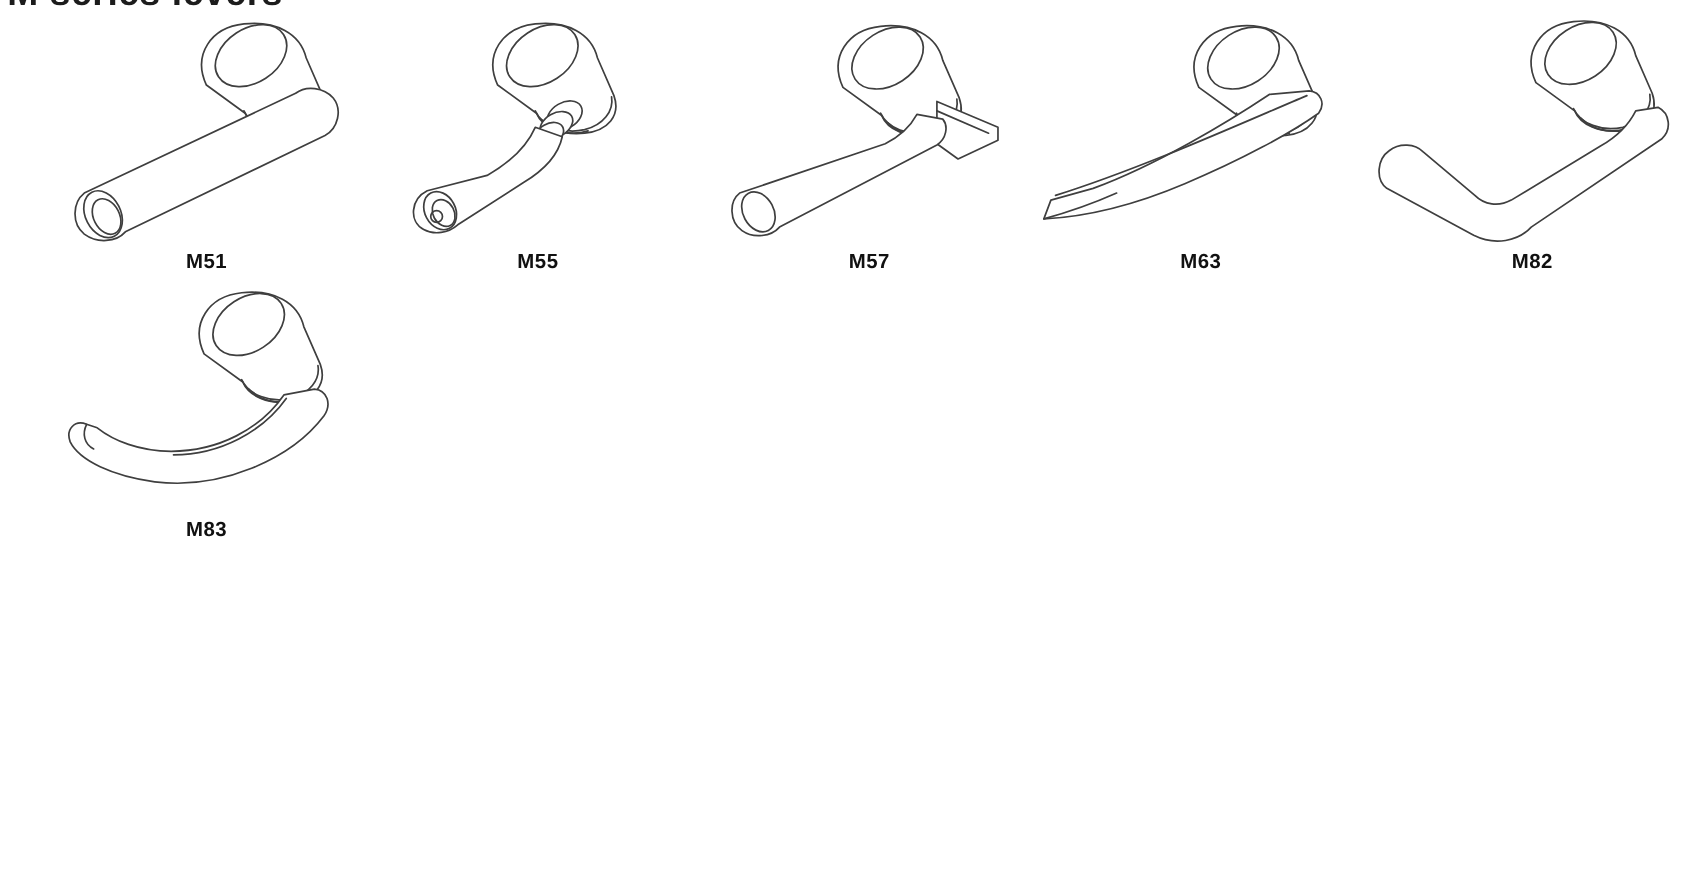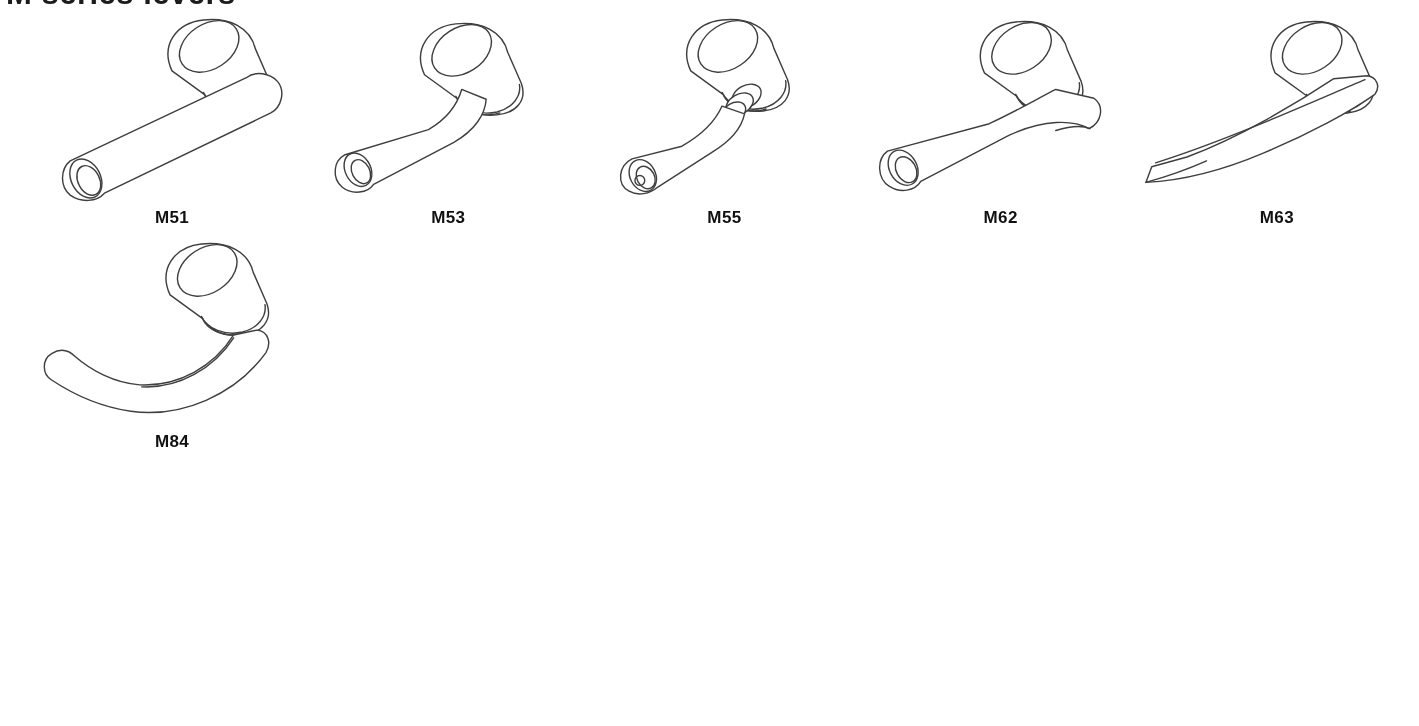--- a/index.html
+++ b/index.html
@@ -60,34 +60,20 @@
   <path class="nf" d="M136 92 C144 101 160 106 175 101"></path>
 </g>
           <path d="M36 150 C26 158 25 176 36 185 C47 193 63 192 71 183 L241 101 C252 95 256 79 248 69 C240 60 225 58 216 65 Z"></path>
      <ellipse class="nf" cx="52" cy="168" rx="15" ry="21" transform="rotate(-27 52 168)"></ellipse>
      <ellipse class="nf" cx="55" cy="170" rx="11" ry="16" transform="rotate(-27 55 170)"></ellipse>
         </svg>
     <figcaption class="label">M51</figcaption>
   </figure>
 
 
-  <figure class="cell">
-    <svg class="drawing" viewBox="0 0 280 196" xmlns="http://www.w3.org/2000/svg">
-          <g transform="translate(18,0)">
-  <path d="M98 62 C86 36 102 13 130 10 C157 7 178 18 183 39 L197 71 C203 88 192 101 172 103 C152 105 136 98 131 86 Z"></path>
-  <ellipse cx="136" cy="37" rx="33" ry="23" transform="rotate(-33 136 37)"></ellipse>
-  <path class="nf" d="M130 84 C136 97 154 104 172 100 C188 96 197 84 195 72"></path>
-  <path class="nf" d="M136 92 C144 101 160 106 175 101"></path>
-</g>
-          <path d="M34 144 C23 150 21 168 32 177 C42 185 58 183 64 174 L146 131 C167 119 178 103 179 87 L154 77 C149 94 139 107 120 118 Z"></path>
-     <ellipse class="nf" cx="48" cy="159" rx="13" ry="18" transform="rotate(-27 48 159)"></ellipse>
-     <ellipse class="nf" cx="51" cy="161" rx="9" ry="13" transform="rotate(-27 51 161)"></ellipse>
-        </svg>
-    <figcaption class="label">M53</figcaption>
-  </figure>
 
 
   <figure class="cell">
     <svg class="drawing" viewBox="0 0 280 196" xmlns="http://www.w3.org/2000/svg">
           <g transform="translate(8,-4)">
   <path d="M98 62 C86 36 102 13 130 10 C157 7 178 18 183 39 L197 71 C203 88 192 101 172 103 C152 105 136 98 131 86 Z"></path>
   <ellipse cx="136" cy="37" rx="33" ry="23" transform="rotate(-33 136 37)"></ellipse>
   <path class="nf" d="M130 84 C136 97 154 104 172 100 C188 96 197 84 195 72"></path>
   <path class="nf" d="M136 92 C144 101 160 106 175 101"></path>
 </g>
@@ -96,64 +82,77 @@
      <ellipse cx="150" cy="100" rx="13" ry="9" transform="rotate(-30 150 100)"></ellipse>
      <path d="M46 148 C32 155 30 174 43 181 C52 186 64 184 72 177 L128 141 C148 129 158 116 161 102 L138 94 C131 110 118 123 97 135 Z"></path>
      <ellipse class="nf" cx="57" cy="165" rx="13" ry="17" transform="rotate(-28 57 165)"></ellipse>
      <ellipse class="nf" cx="60" cy="167" rx="9" ry="12" transform="rotate(-28 60 167)"></ellipse>
      <circle class="nf" cx="54" cy="170" r="5"></circle>
         </svg>
     <figcaption class="label">M55</figcaption>
   </figure>
 
 
-
-
   <figure class="cell">
     <svg class="drawing" viewBox="0 0 280 196" xmlns="http://www.w3.org/2000/svg">
-          <g transform="translate(25,-2)">
+          <g transform="translate(20,-2)">
   <path d="M98 62 C86 36 102 13 130 10 C157 7 178 18 183 39 L197 71 C203 88 192 101 172 103 C152 105 136 98 131 86 Z"></path>
   <ellipse cx="136" cy="37" rx="33" ry="23" transform="rotate(-33 136 37)"></ellipse>
   <path class="nf" d="M130 84 C136 97 154 104 172 100 C188 96 197 84 195 72"></path>
   <path class="nf" d="M136 92 C144 101 160 106 175 101"></path>
 </g>
-          <path d="M24 140 C13 148 13 168 26 176 C37 183 52 181 58 171 L148 124 C184 107 214 108 230 117 C243 111 246 94 235 86 L196 77 C178 86 158 98 128 112 Z"></path>
-     <ellipse class="nf" cx="40" cy="157" rx="14" ry="19" transform="rotate(-29 40 157)"></ellipse>
-     <ellipse class="nf" cx="43" cy="159" rx="10" ry="14" transform="rotate(-29 43 159)"></ellipse>
-     <path class="nf" d="M196 119 C212 114 224 114 231 117"></path>
+          <path d="M198 72 L250 94 L250 105 L216 121 L198 108 Z"></path>
+     <path class="nf" d="M198 80 L242 99"></path>
+     <path d="M30 150 C21 157 21 174 32 182 C42 189 57 187 64 179 L198 109 C206 104 208 93 203 87 L181 83 C175 94 166 102 154 108 Z"></path>
+     <ellipse class="nf" cx="46" cy="166" rx="13" ry="18" transform="rotate(-28 46 166)"></ellipse>
         </svg>
-    <figcaption class="label">M62</figcaption>
+    <figcaption class="label">M57</figcaption>
   </figure>
+
+
 
   <figure class="cell">
     <svg class="drawing" viewBox="0 0 280 196" xmlns="http://www.w3.org/2000/svg">
           <g transform="translate(40,-2)">
   <path d="M98 62 C86 36 102 13 130 10 C157 7 178 18 183 39 L197 71 C203 88 192 101 172 103 C152 105 136 98 131 86 Z"></path>
   <ellipse cx="136" cy="37" rx="33" ry="23" transform="rotate(-33 136 37)"></ellipse>
   <path class="nf" d="M130 84 C136 97 154 104 172 100 C188 96 197 84 195 72"></path>
   <path class="nf" d="M136 92 C144 101 160 106 175 101"></path>
 </g>
           <path d="M12 156 L6 172 C44 170 86 159 126 142 C174 122 216 99 240 82 C246 74 242 64 232 63 L198 66 C162 90 102 126 48 146 Z"></path>
      <path class="nf" d="M16 152 C92 128 180 88 230 67"></path>
      <path class="nf" d="M6 172 C28 166 50 158 68 150"></path>
         </svg>
     <figcaption class="label">M63</figcaption>
   </figure>
 
 
-
+  <figure class="cell">
+    <svg class="drawing" viewBox="0 0 280 196" xmlns="http://www.w3.org/2000/svg">
+          <g transform="translate(45,-6)">
+  <path d="M98 62 C86 36 102 13 130 10 C157 7 178 18 183 39 L197 71 C203 88 192 101 172 103 C152 105 136 98 131 86 Z"></path>
+  <ellipse cx="136" cy="37" rx="33" ry="23" transform="rotate(-33 136 37)"></ellipse>
+  <path class="nf" d="M130 84 C136 97 154 104 172 100 C188 96 197 84 195 72"></path>
+  <path class="nf" d="M136 92 C144 101 160 106 175 101"></path>
+</g>
+          <path d="M18 114 C8 121 6 138 16 146 L90 186 C108 195 128 191 139 179 L250 104 C259 96 257 82 247 77 L228 80 C222 92 212 102 198 110 L122 156 C111 162 99 160 91 152 L47 115 C40 108 27 107 18 114 Z"></path>
+        </svg>
+    <figcaption class="label">M82</figcaption>
+  </figure>
 
   <figure class="cell">
     <svg class="drawing" viewBox="0 0 280 196" xmlns="http://www.w3.org/2000/svg">
           <g transform="translate(40,-4)">
   <path d="M98 62 C86 36 102 13 130 10 C157 7 178 18 183 39 L197 71 C203 88 192 101 172 103 C152 105 136 98 131 86 Z"></path>
   <ellipse cx="136" cy="37" rx="33" ry="23" transform="rotate(-33 136 37)"></ellipse>
   <path class="nf" d="M130 84 C136 97 154 104 172 100 C188 96 197 84 195 72"></path>
   <path class="nf" d="M136 92 C144 101 160 106 175 101"></path>
 </g>
-          <path d="M17 118 C7 124 7 139 17 145 C35 157 64 172 98 177 C150 184 205 160 236 117 C242 107 238 95 227 94 L203 99 C183 131 147 152 107 150 C81 148 57 135 41 121 C33 113 25 113 17 118 Z"></path>
-     <path class="nf" d="M203 102 C183 133 147 154 109 152"></path>
+          <path d="M38 118 C28 114 20 122 24 133 C32 149 60 162 96 167 C152 174 212 148 240 111 C247 101 243 89 232 88 L206 93 C186 122 150 141 110 141 C83 141 61 132 47 121 Z"></path>
+     <path class="nf" d="M38 118 C34 126 36 135 44 139"></path>
+     <path class="nf" d="M208 96 C188 124 152 144 112 144"></path>
         </svg>
-    <figcaption class="label">M84</figcaption>
+    <figcaption class="label">M83</figcaption>
   </figure>
+
 
 </main>
 </div>
 
 </body></html>

